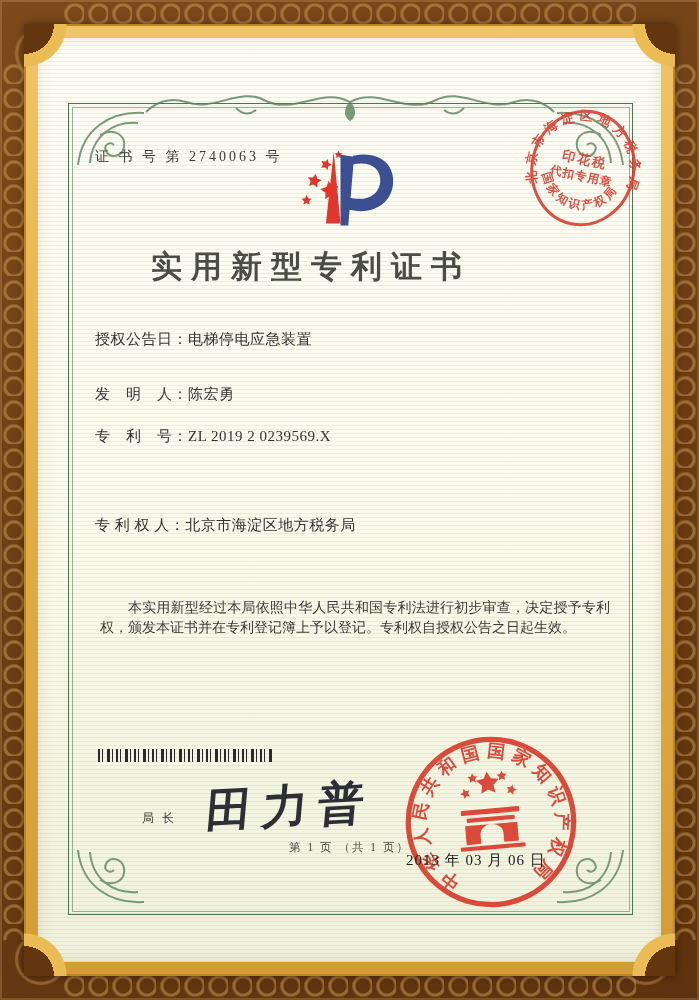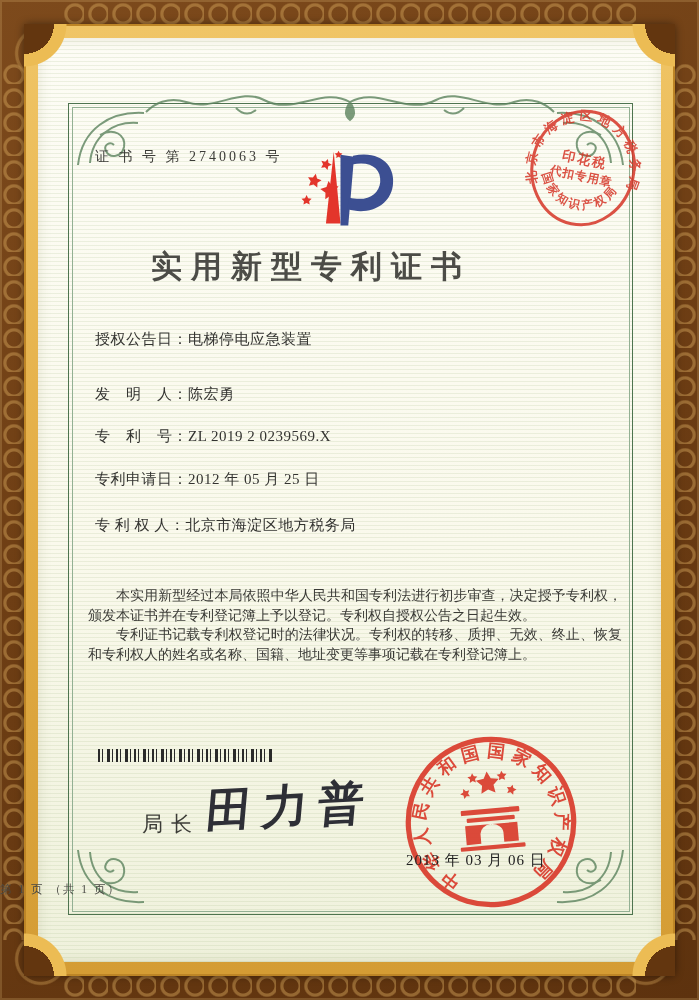--- a/index.html
+++ b/index.html
@@ -43,30 +43,30 @@
   .ornament{position:absolute;z-index:5;pointer-events:none;}
   
   .content{position:absolute;inset:0;z-index:6;color:#34342f;}
   .cert-no{position:absolute;left:95px;top:148px;font-size:14px;letter-spacing:3px;color:#3c3c38;}
   .logo{position:absolute;left:293px;top:138px;width:126px;height:112px;}
   .title{position:absolute;left:0;top:246px;width:622px;text-align:center;font-size:31px;
          letter-spacing:9px;color:#4c4c47;font-weight:600;}
   .field{position:absolute;left:95px;font-size:15px;color:#333330;letter-spacing:.5px;white-space:nowrap;}
   .paras{position:absolute;left:88px;top:586px;width:534px;font-size:14px;line-height:19.5px;
          text-align:justify;color:#3a3a36;}
-  .paras p{margin:0;text-indent:2em;}
+  .paras p{margin:12px;text-indent:2em;}
   .barcode{position:absolute;left:98px;top:749px;width:176px;height:13px;
     background:repeating-linear-gradient(90deg,#2a2a2a 0 2px,rgba(0,0,0,0) 2px 4px,#2a2a2a 4px 5px,rgba(0,0,0,0) 5px 9px,#2a2a2a 9px 12px,rgba(0,0,0,0) 12px 14px,#2a2a2a 14px 15px,rgba(0,0,0,0) 15px 18px);}
-  .officer-title{position:absolute;left:142px;top:810px;font-size:21px;letter-spacing:8px;color:#3b3b36;}
+  .officer-title{position:absolute;left:142px;top:810px;font-size:12px;letter-spacing:8px;color:#3b3b36;}
   .signature{position:absolute;left:206px;top:776px;font-size:46px;color:#2e2f36;letter-spacing:10px;
              transform:rotate(-3deg) skewX(-8deg);font-weight:600;}
   .seal{position:absolute;left:402px;top:733px;width:178px;height:178px;z-index:7;opacity:.92;mix-blend-mode:multiply;}
   .seal-date{position:absolute;left:406px;top:851px;font-size:15px;letter-spacing:1px;color:#222;z-index:8;}
   .tax-stamp{position:absolute;left:524px;top:104px;width:118px;height:128px;transform:rotate(12deg);z-index:7;opacity:.88;mix-blend-mode:multiply;}
-  .footer{position:absolute;left:0;top:882px;width:699px;font-size:11.5px;
+  .footer{position:absolute;left:0;top:840px;width:699px;text-align:center;font-size:11.5px;
           letter-spacing:2px;color:#4a4a45;}
   svg text{font-family:"Liberation Serif","DejaVu Serif",serif;}
 </style>
 </head>
 <body>
 
 <div class="stage">
 
   <div class="deco-edge deco-h deco-top"></div>
   <div class="deco-edge deco-h deco-bottom"></div>
@@ -148,30 +148,26 @@
 
     <div class="field" style="top:330px;">
       <span>授权公告日：</span><span>电梯停电应急装置</span>
     </div>
     <div class="field" style="top:385px;">
       <span>发　明　人：</span><span>陈宏勇</span>
     </div>
     <div class="field" style="top:427px;">
       <span>专　利　号：</span><span>ZL 2019 2 0239569.X</span>
     </div>
-    <div class="field" style="top:470px;">
-      <span>专利申请日：</span><span>2012 年 05 月 25 日</span>
-    </div>
     <div class="field" style="top:516px;">
       <span>专 利 权 人：</span><span>北京市海淀区地方税务局</span>
     </div>
 
     <div class="paras">
       <p>本实用新型经过本局依照中华人民共和国专利法进行初步审查，决定授予专利权，颁发本证书并在专利登记簿上予以登记。专利权自授权公告之日起生效。</p>
-      <p>专利证书记载专利权登记时的法律状况。专利权的转移、质押、无效、终止、恢复和专利权人的姓名或名称、国籍、地址变更等事项记载在专利登记簿上。</p>
     </div>
 
     <div class="barcode"></div>
 
     <div class="officer-title">局长</div>
     <div class="signature">田力普</div>
 
     <div class="seal-date">2013 年 03 月 06 日</div>
 
     <svg class="seal" viewBox="0 0 170 170">

